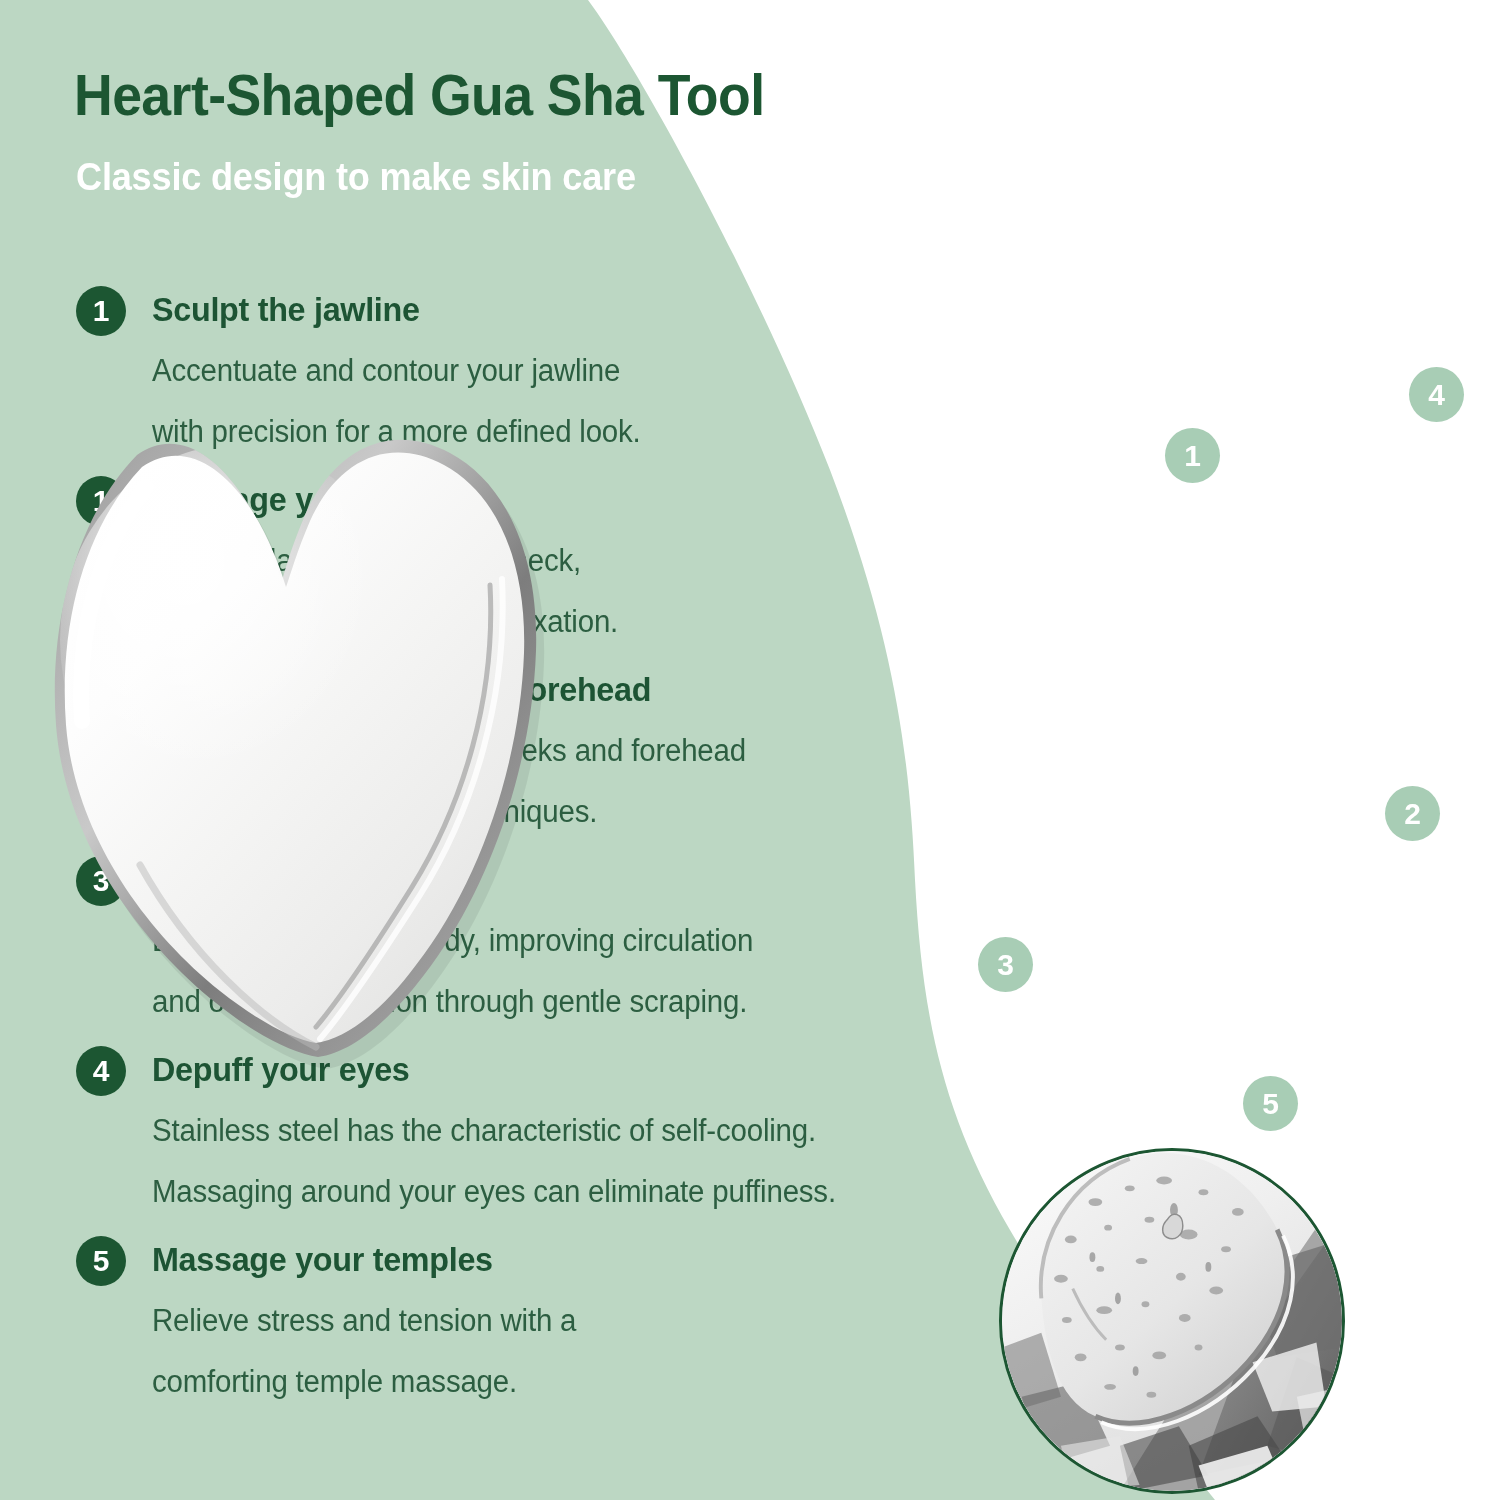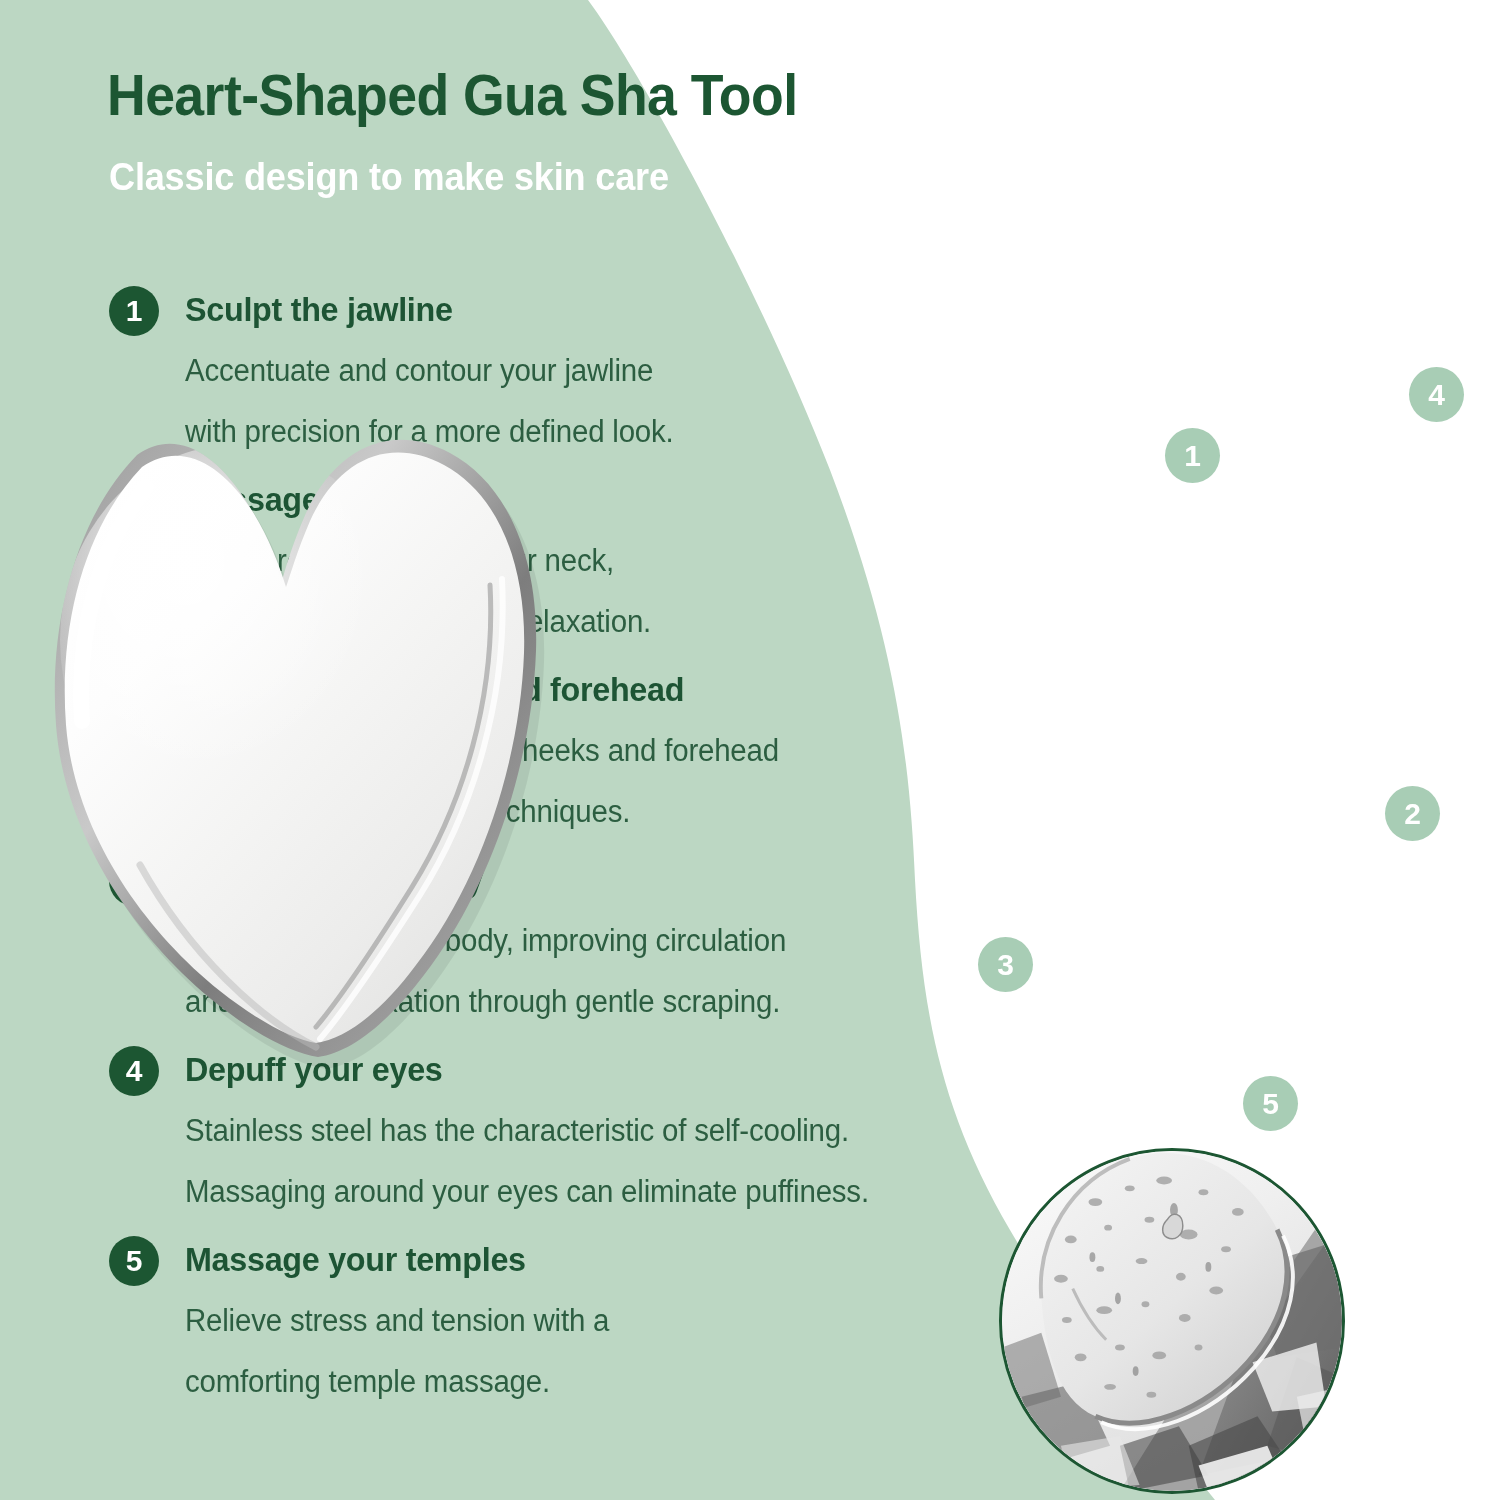--- a/index.html
+++ b/index.html
@@ -25,21 +25,20 @@
     height: 1500px;
     pointer-events: none;
   }
 
   
   .text-col {
     position: absolute;
     left: 0; top: 0;
     width: 960px;
     height: 1268px;
-    margin-left: 33px;
   }
 
   .title {
     position: absolute;
     left: 74px;
     top: 62px;
     font-size: 57px;
     font-weight: bold;
     color: #1C5632;
     letter-spacing: -0.6px;

